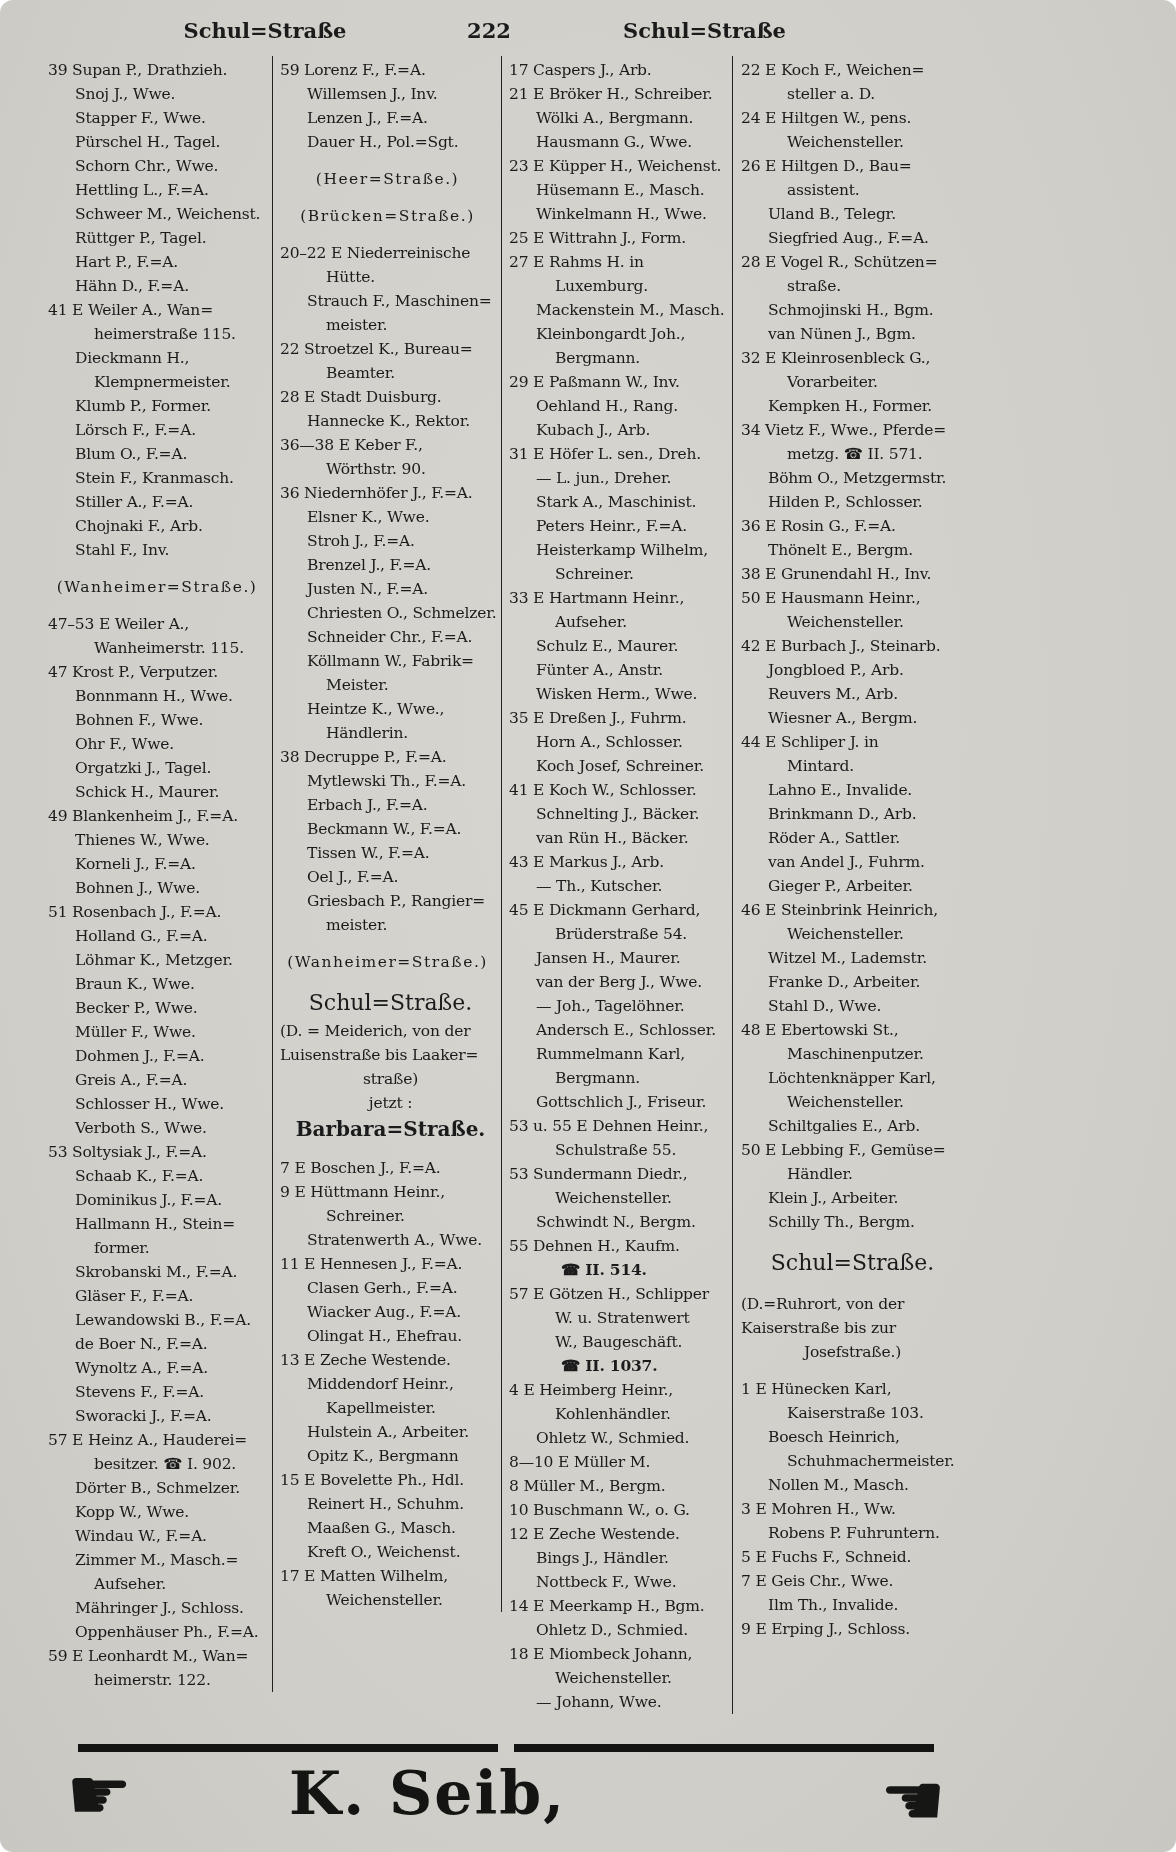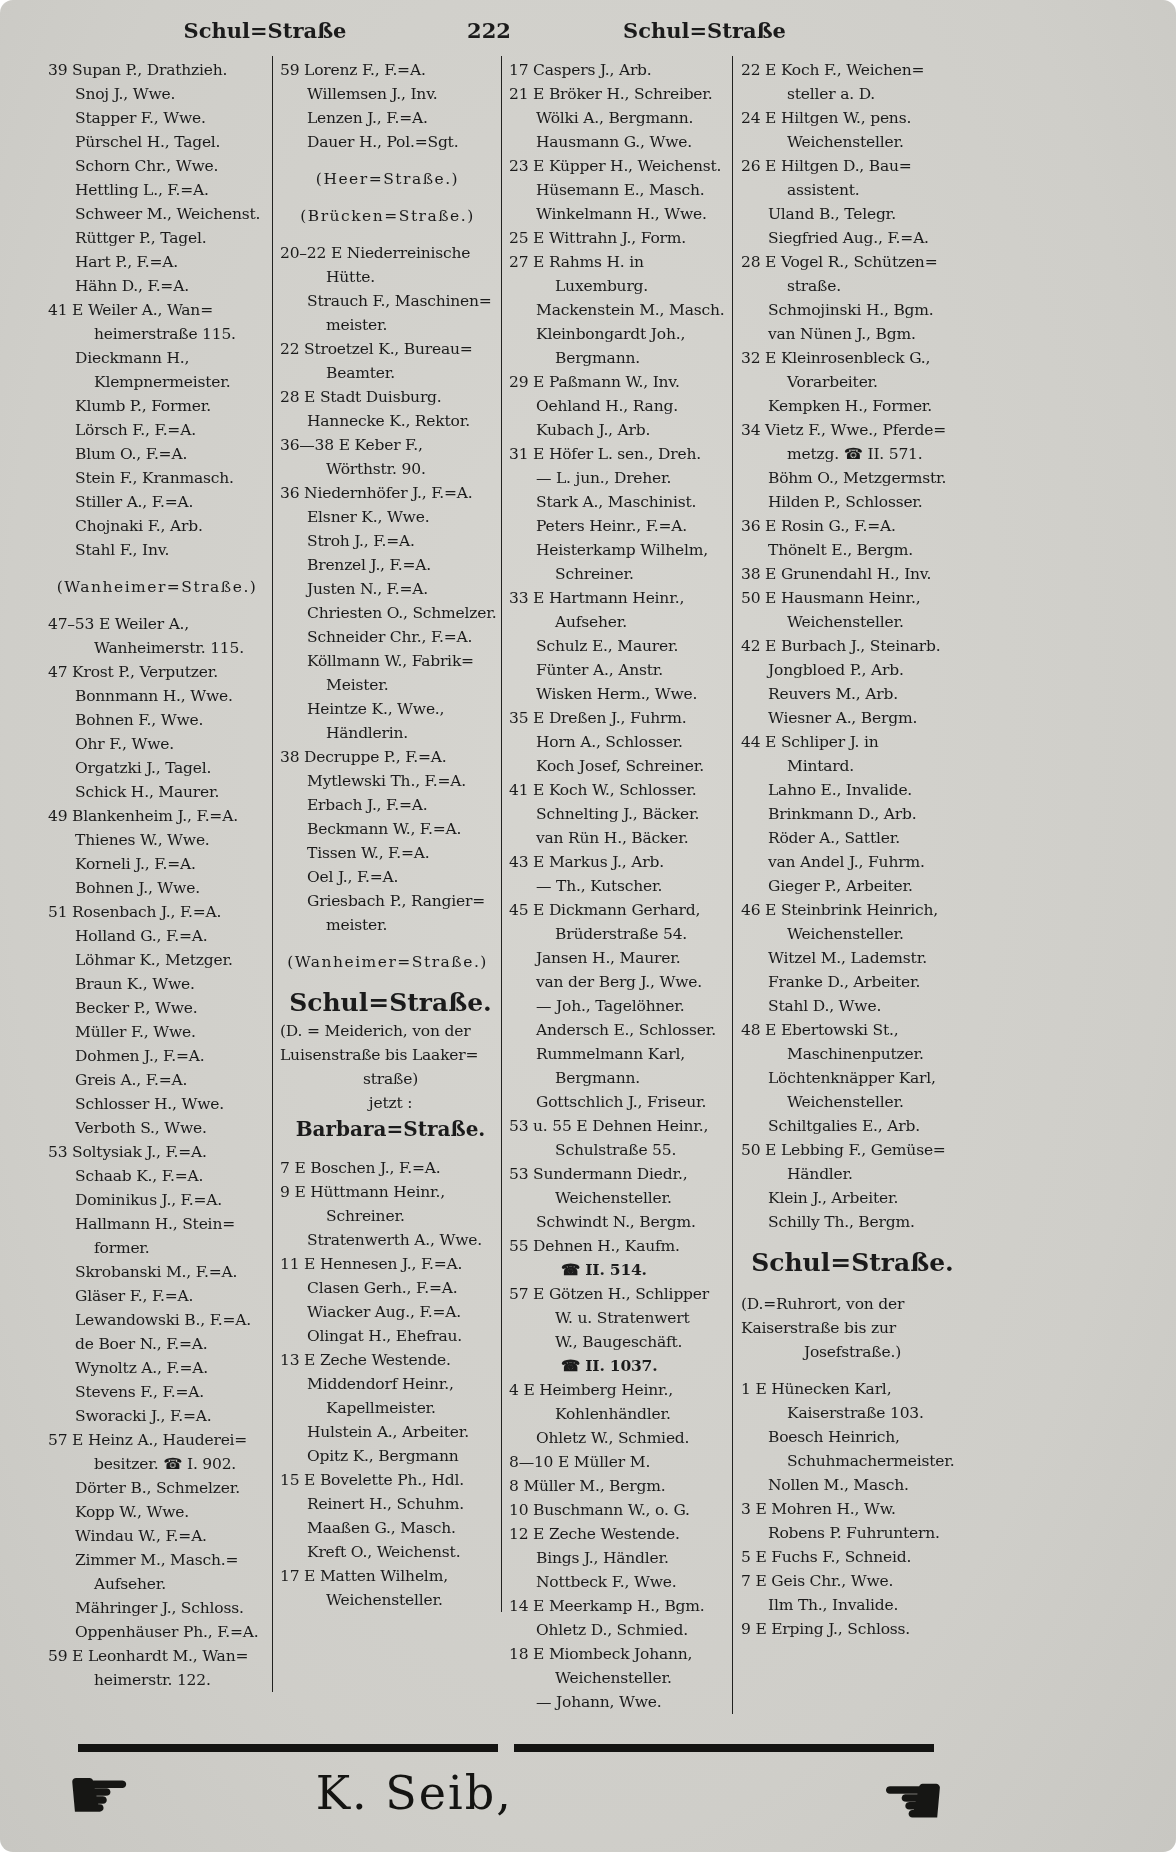--- a/index.html
+++ b/index.html
@@ -28,30 +28,30 @@
   .col4{width:231px;padding-left:8px;}
   .ln{white-space:nowrap;font-size:15.5px;line-height:24px;height:24px;letter-spacing:-0.2px;}
   .ln.n{padding-left:0;}
   .ln.s{padding-left:27px;}
   .ln.c{padding-left:46px;}
   .ln.f{padding-left:0;}
   .ln.x{text-align:center;letter-spacing:1.5px;padding-right:6px;}
   .ln.x2{text-align:center;}
   .ln.j{text-align:center;}
   .ln.p{padding-left:52px;font-weight:bold;}
-  .ln.h{text-align:center;font-weight:bold;font-size:25px;height:32px;line-height:32px;letter-spacing:0;}
+  .ln.h{text-align:center;font-weight:normal;font-size:22px;height:32px;line-height:32px;letter-spacing:0;}
   .ln.b{text-align:center;font-weight:bold;font-size:20px;height:28px;line-height:28px;letter-spacing:0;}
   .ln.g{height:13px;line-height:13px;}
   .ad{position:absolute;left:48px;top:1744px;width:916px;}
   .ad-rule{display:flex;gap:16px;height:8px;margin:0 30px;}
   .ad-rule div{flex:1;background:#141412;}
   .ad-body{display:flex;align-items:flex-start;justify-content:space-between;padding:2px 18px 0 18px;}
   .hand{font-size:74px;line-height:80px;color:#161614;font-family:"DejaVu Sans",sans-serif;}
   .hand.right{transform:translateY(6px);}
-  .ad-name{font-size:46px;line-height:78px;font-weight:normal;letter-spacing:2px;color:#141412;}
+  .ad-name{font-size:60px;line-height:78px;font-weight:bold;letter-spacing:2px;color:#141412;}
   .ad-mid{text-align:center;padding-top:2px;}
   .ad-street{font-size:37px;line-height:42px;font-weight:bold;letter-spacing:1px;color:#141412;}
   .ad-phone{font-size:29px;line-height:36px;font-weight:bold;color:#141412;}
 </style>
 </head>
 <body>
 
 <div class="page">
 
   <div class="hdr">

